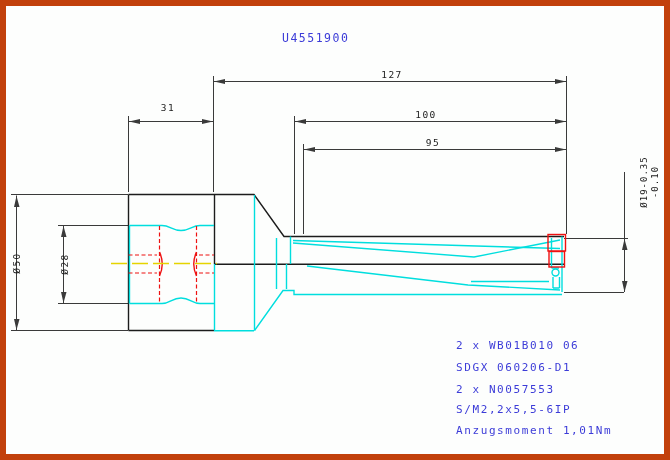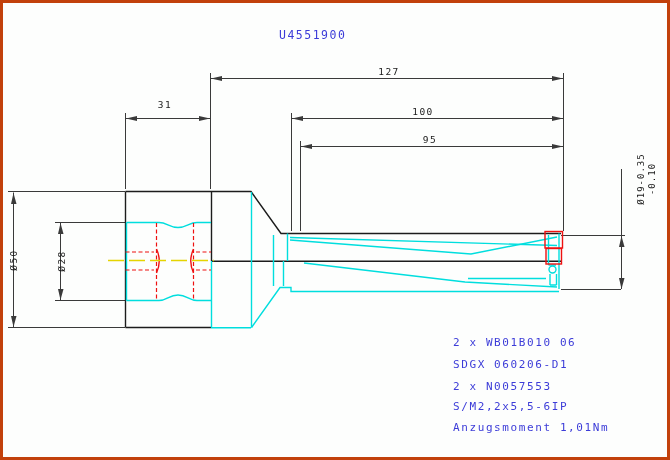--- a/index.html
+++ b/index.html
@@ -1,20 +1,20 @@
 <!DOCTYPE html>
 <html><head>
 <meta charset="utf-8">
 <style>
   html,body{margin:0;padding:0;background:#ffffff;}
   .sheet{
     position:relative;
     width:670px;height:460px;
     background:#fdfefd;
-    border:3px solid #c2410c;
+    border:6px solid #c2410c;
     box-sizing:border-box;
     font-family:"DejaVu Sans Mono", monospace;
     overflow:hidden;
   }
   svg{display:block;}
   text{font-family:"DejaVu Sans Mono", monospace;}
   .dim-text{font-size:9.5px;letter-spacing:1.5px;fill:#1a1a1a;}
   .dim-text-small{font-size:9px;letter-spacing:1px;fill:#1a1a1a;}
   .blue-text{font-size:11px;letter-spacing:1.6px;fill:#3c3cd8;}
   .title-text{font-size:11.5px;letter-spacing:1.5px;fill:#3c3cd8;}

